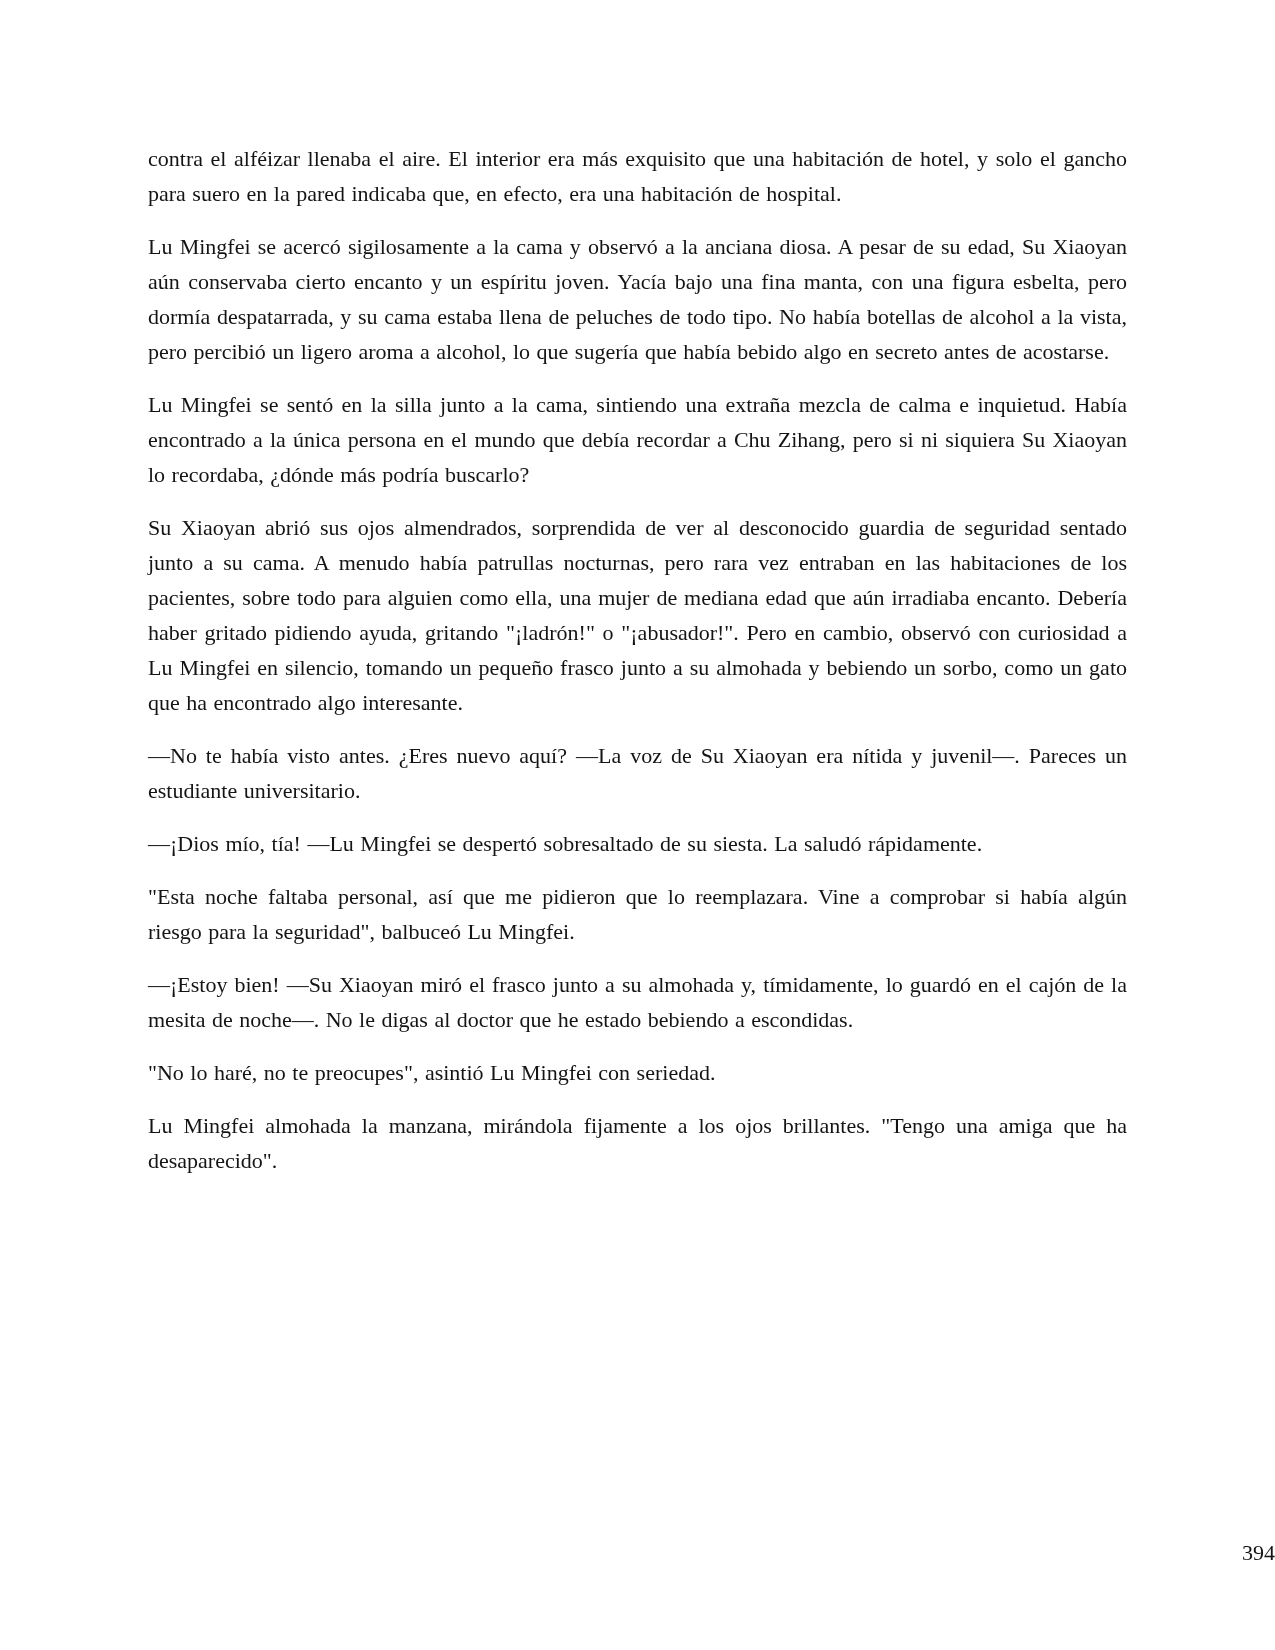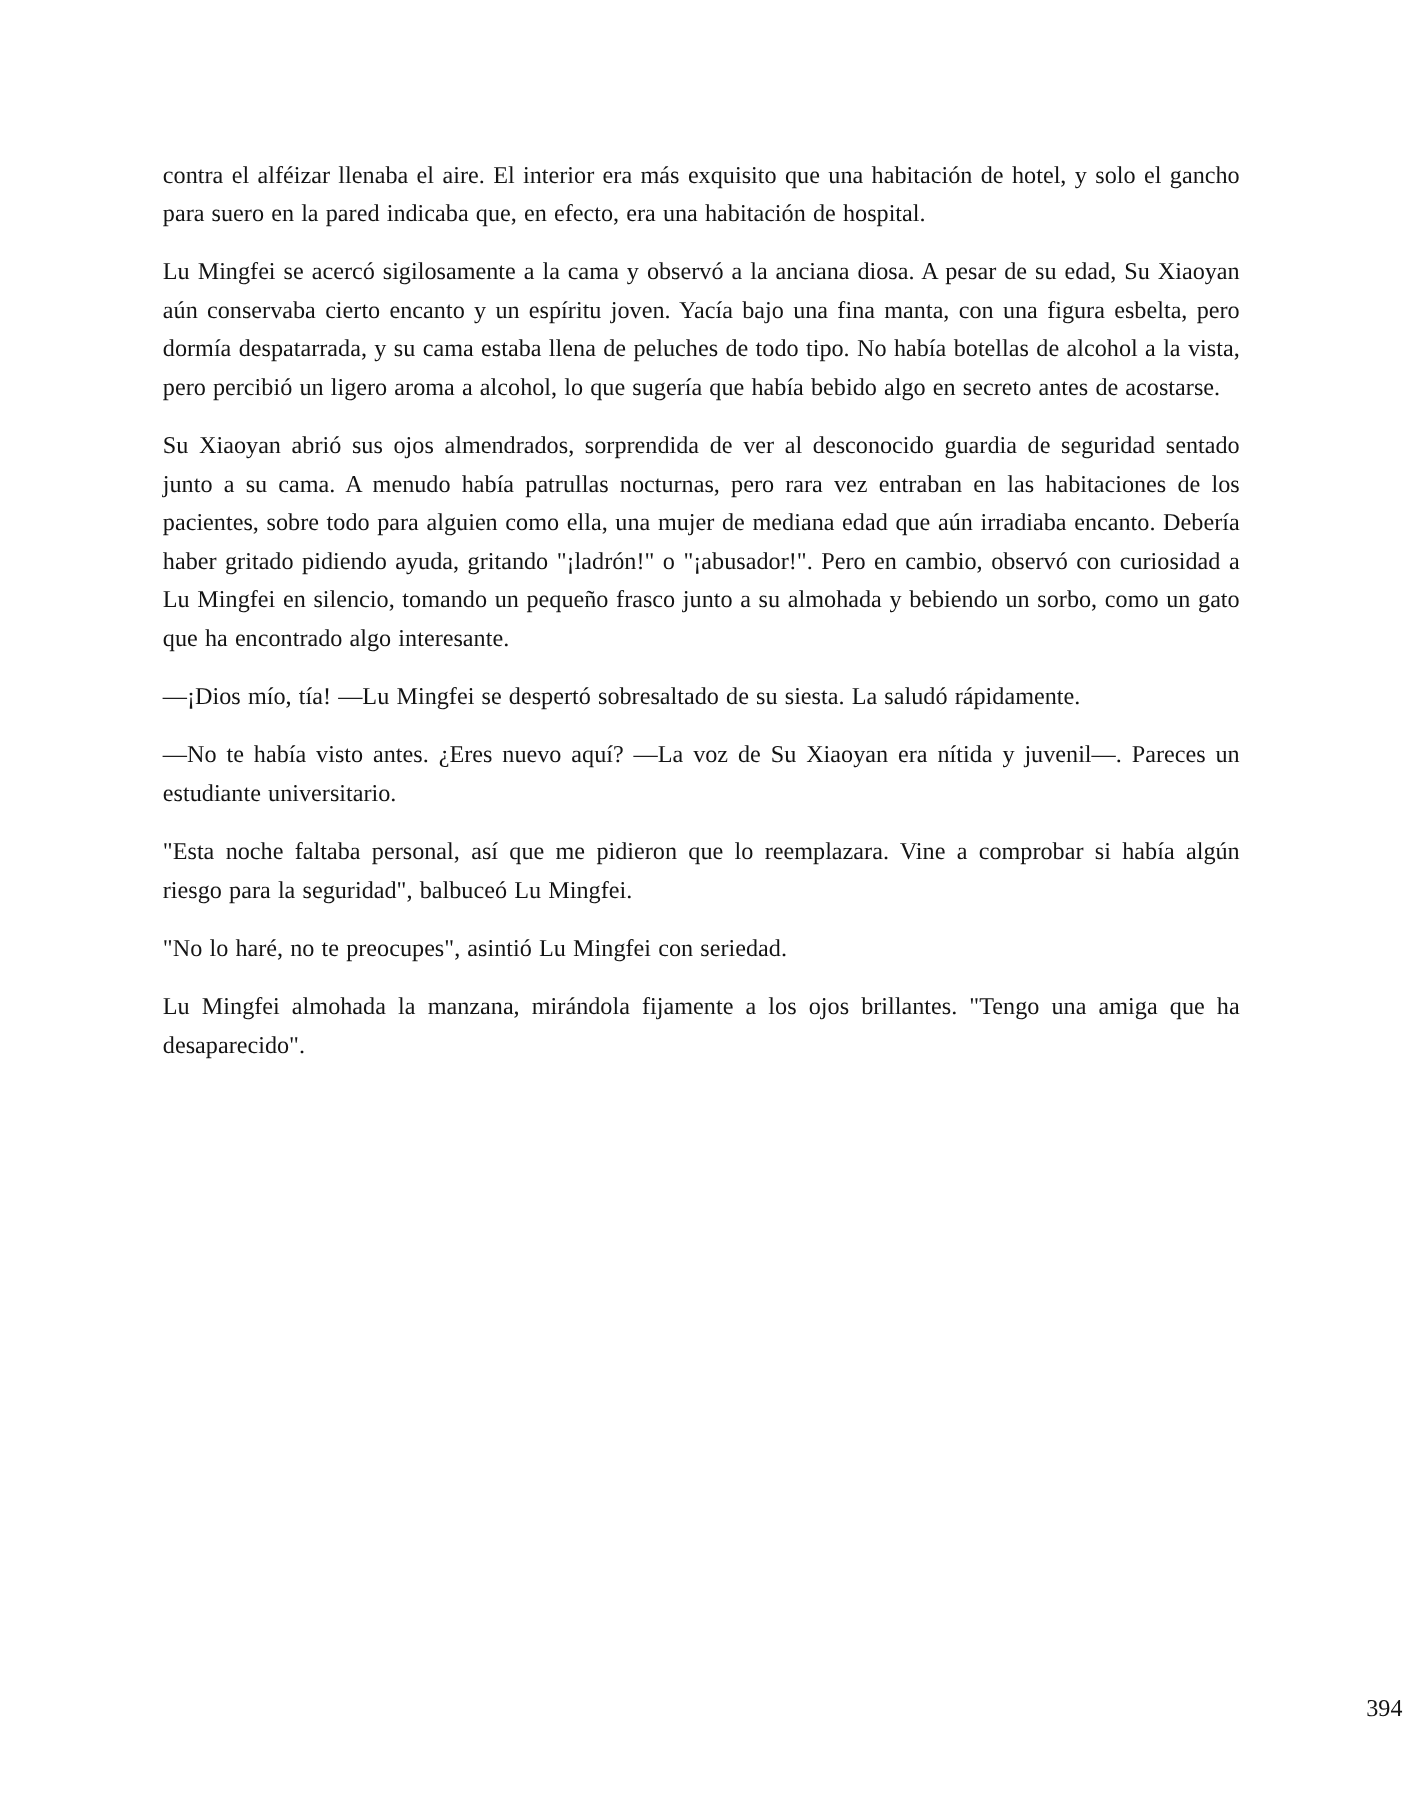--- a/index.html
+++ b/index.html
@@ -40,21 +40,23 @@
     line-height: 30px;
   }
 </style>
 </head>
 <body>
 
 <div class="page">
   <div class="content">
     <p>contra el alféizar llenaba el aire. El interior era más exquisito que una habitación de hotel, y solo el gancho para suero en la pared indicaba que, en efecto, era una habitación de hospital.</p>
     <p>Lu Mingfei se acercó sigilosamente a la cama y observó a la anciana diosa. A pesar de su edad, Su Xiaoyan aún conservaba cierto encanto y un espíritu joven. Yacía bajo una fina manta, con una figura esbelta, pero dormía despatarrada, y su cama estaba llena de peluches de todo tipo. No había botellas de alcohol a la vista, pero percibió un ligero aroma a alcohol, lo que sugería que había bebido algo en secreto antes de acostarse.</p>
+    <p>Lu Mingfei se sentó en la silla junto a la cama, sintiendo una extraña mezcla de calma e inquietud. Había encontrado a la única persona en el mundo que debía recordar a Chu Zihang, pero si ni siquiera Su Xiaoyan lo recordaba, ¿dónde más podría buscarlo?</p>
     <p>Su Xiaoyan abrió sus ojos almendrados, sorprendida de ver al desconocido guardia de seguridad sentado junto a su cama. A menudo había patrullas nocturnas, pero rara vez entraban en las habitaciones de los pacientes, sobre todo para alguien como ella, una mujer de mediana edad que aún irradiaba encanto. Debería haber gritado pidiendo ayuda, gritando "¡ladrón!" o "¡abusador!". Pero en cambio, observó con curiosidad a Lu Mingfei en silencio, tomando un pequeño frasco junto a su almohada y bebiendo un sorbo, como un gato que ha encontrado algo interesante.</p>
+    <p>—No te había visto antes. ¿Eres nuevo aquí? —La voz de Su Xiaoyan era nítida y juvenil—. Pareces un estudiante universitario.</p>
     <p>—¡Dios mío, tía! —Lu Mingfei se despertó sobresaltado de su siesta. La saludó rápidamente.</p>
-    <p>—No te había visto antes. ¿Eres nuevo aquí? —La voz de Su Xiaoyan era nítida y juvenil—. Pareces un estudiante universitario.</p>
     <p>"Esta noche faltaba personal, así que me pidieron que lo reemplazara. Vine a comprobar si había algún riesgo para la seguridad", balbuceó Lu Mingfei.</p>
+    <p>—¡Estoy bien! —Su Xiaoyan miró el frasco junto a su almohada y, tímidamente, lo guardó en el cajón de la mesita de noche—. No le digas al doctor que he estado bebiendo a escondidas.</p>
     <p>"No lo haré, no te preocupes", asintió Lu Mingfei con seriedad.</p>
     <p>Lu Mingfei almohada la manzana, mirándola fijamente a los ojos brillantes. "Tengo una amiga que ha desaparecido".</p>
   </div>
   <div class="page-footer">394</div>
 </div>
 
 </body></html>

